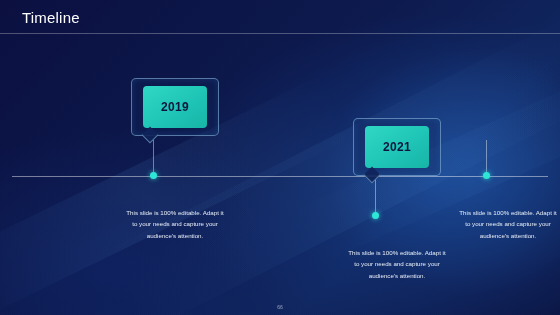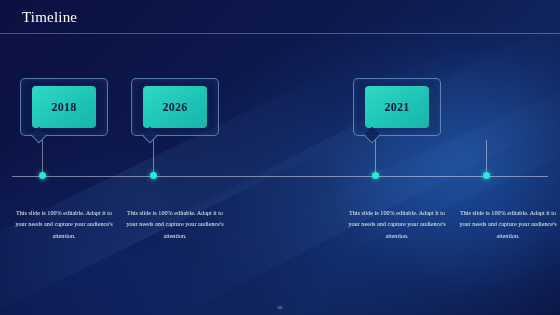--- a/index.html
+++ b/index.html
@@ -9,21 +9,21 @@
   }
   .slide {
     position: relative;
     width: 560px;
     height: 315px;
     overflow: hidden;
     background:
       radial-gradient(ellipse 380px 240px at 78% 58%, rgba(24,70,150,0.55) 0%, rgba(11,22,74,0.0) 70%),
       radial-gradient(ellipse 300px 200px at 20% 85%, rgba(16,40,110,0.55) 0%, rgba(10,16,60,0.0) 70%),
       linear-gradient(135deg, #0b1040 0%, #0d1a4e 45%, #10265f 70%, #0b1442 100%);
-    font-family: Liberation Serif, serif;
+    font-family: Liberation Sans, sans-serif;
     color: #ffffff;
   }
   
   .streak {
     position: absolute;
     background: linear-gradient(90deg, rgba(80,140,220,0.0), rgba(100,170,240,0.10), rgba(80,140,220,0.0));
     transform-origin: left center;
     pointer-events: none;
   }
   .s1 { left: -40px; top: 255px; width: 420px; height: 70px; transform: rotate(-26deg); }
@@ -168,40 +168,32 @@
   <div class="streak s1"></div>
   <div class="streak s2"></div>
   <div class="streak s3"></div>
 
   <div class="title">Timeline</div>
   <div class="title-rule"></div>
 
   <div class="axis"></div>
 
   <div class="items">
-    <div class="item" style="left:8px;">
+
+    <div class="item" style="left:119px;">
       <div class="card">
-        <div class="chip">2018</div>
+        <div class="chip">2019</div>
       </div>
       <div class="stem"></div>
       <div class="dot"></div>
       <div class="desc">This slide is 100% editable. Adapt it to your needs and capture your audience's attention.</div>
     </div>
 
-    <div class="item" style="left:119px;">
-      <div class="card">
-        <div class="chip">2026</div>
-      </div>
-      <div class="stem"></div>
-      <div class="dot"></div>
-      <div class="desc">This slide is 100% editable. Adapt it to your needs and capture your audience's attention.</div>
-    </div>
-
-
-    <div class="item" style="left:341px;">
+
+    <div class="item" style="left:341px;margin-top:40px;">
       <div class="card">
         <div class="chip">2021</div>
       </div>
       <div class="stem"></div>
       <div class="dot"></div>
       <div class="desc">This slide is 100% editable. Adapt it to your needs and capture your audience's attention.</div>
     </div>
 
     <div class="item" style="left:452px;">
       <div class="stem"></div>

